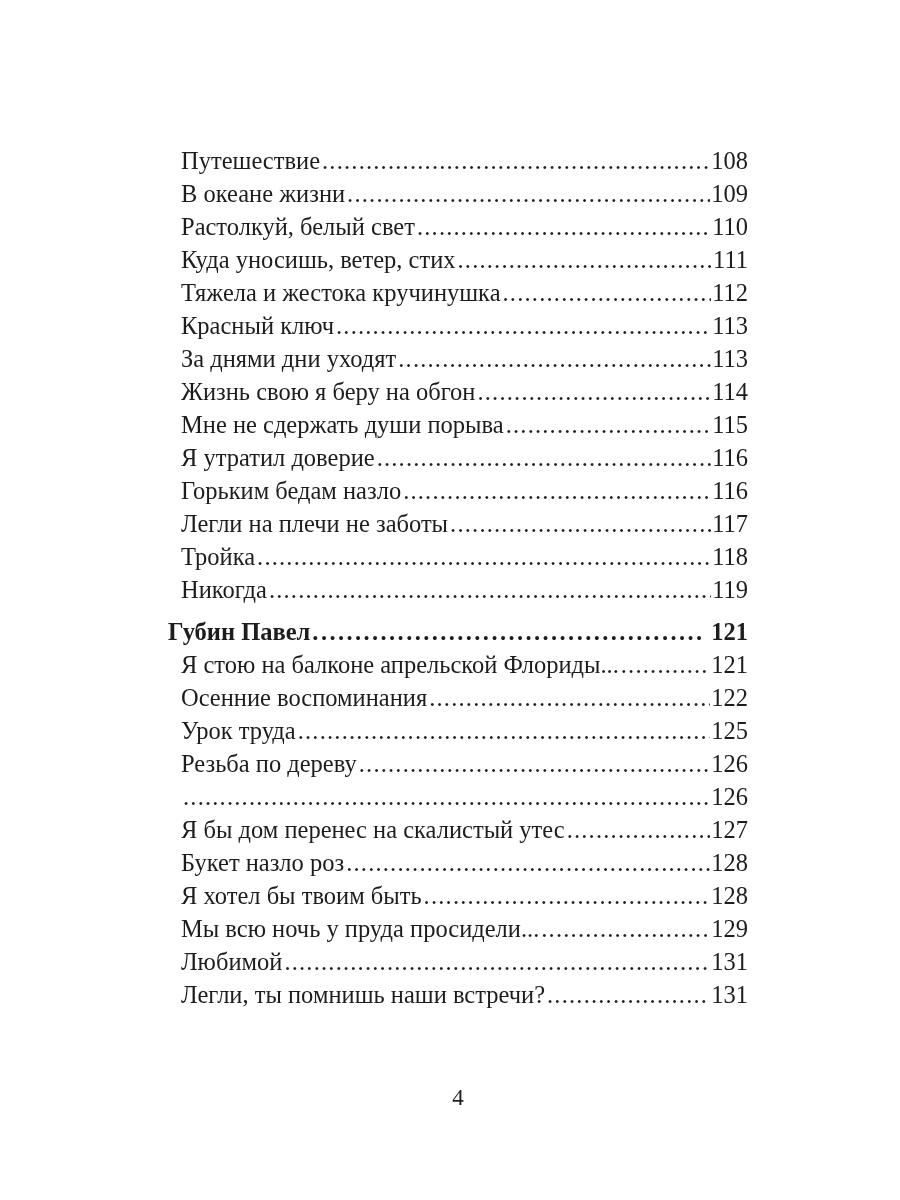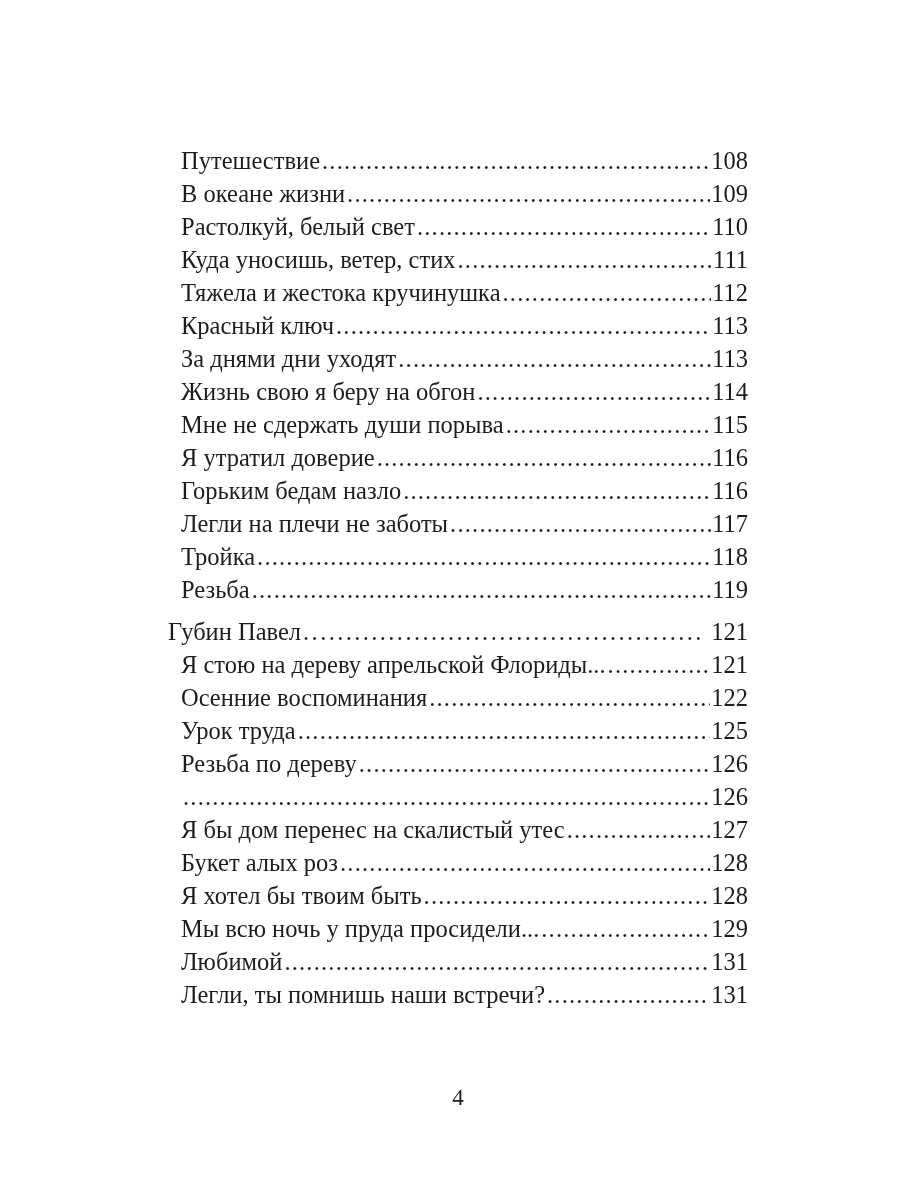--- a/index.html
+++ b/index.html
@@ -27,21 +27,21 @@
     align-items: flex-end;
     font-size: 24.5px;
     line-height: 33px;
     height: 33px;
     white-space: nowrap;
   }
   .toc-row.entry {
     padding-left: 13px;
   }
   .toc-row.section {
-    font-weight: normal;
+    font-weight: bold;
     margin-top: 9px;
   }
   .toc-title {
     white-space: nowrap;
     flex: 0 0 auto;
   }
   .dot-leader {
     flex: 1 1 auto;
     overflow: hidden;
     white-space: nowrap;
@@ -138,31 +138,31 @@
       <span class="toc-title">Легли на плечи не заботы</span>
       <span class="dot-leader"></span>
       <span class="toc-page">117</span>
     </div>
       <div class="toc-row entry">
       <span class="toc-title">Тройка</span>
       <span class="dot-leader"></span>
       <span class="toc-page">118</span>
     </div>
       <div class="toc-row entry">
-      <span class="toc-title">Резьба</span>
+      <span class="toc-title">Никогда</span>
       <span class="dot-leader"></span>
       <span class="toc-page">119</span>
     </div>
       <div class="toc-row section">
       <span class="toc-title">Губин Павел</span>
       <span class="dot-leader"></span>
       <span class="toc-page">121</span>
     </div>
       <div class="toc-row entry">
-      <span class="toc-title">Я стою на дереву апрельской Флориды...</span>
+      <span class="toc-title">Я стою на балконе апрельской Флориды...</span>
       <span class="dot-leader"></span>
       <span class="toc-page">121</span>
     </div>
       <div class="toc-row entry">
       <span class="toc-title">Осенние воспоминания</span>
       <span class="dot-leader"></span>
       <span class="toc-page">122</span>
     </div>
       <div class="toc-row entry">
       <span class="toc-title">Урок труда</span>
@@ -177,21 +177,21 @@
       <div class="toc-row entry">
       <span class="dot-leader"></span>
       <span class="toc-page">126</span>
     </div>
       <div class="toc-row entry">
       <span class="toc-title">Я бы дом перенес на скалистый утес</span>
       <span class="dot-leader"></span>
       <span class="toc-page">127</span>
     </div>
       <div class="toc-row entry">
-      <span class="toc-title">Букет алых роз</span>
+      <span class="toc-title">Букет назло роз</span>
       <span class="dot-leader"></span>
       <span class="toc-page">128</span>
     </div>
       <div class="toc-row entry">
       <span class="toc-title">Я хотел бы твоим быть</span>
       <span class="dot-leader"></span>
       <span class="toc-page">128</span>
     </div>
       <div class="toc-row entry">
       <span class="toc-title">Мы всю ночь у пруда просидели...</span>

